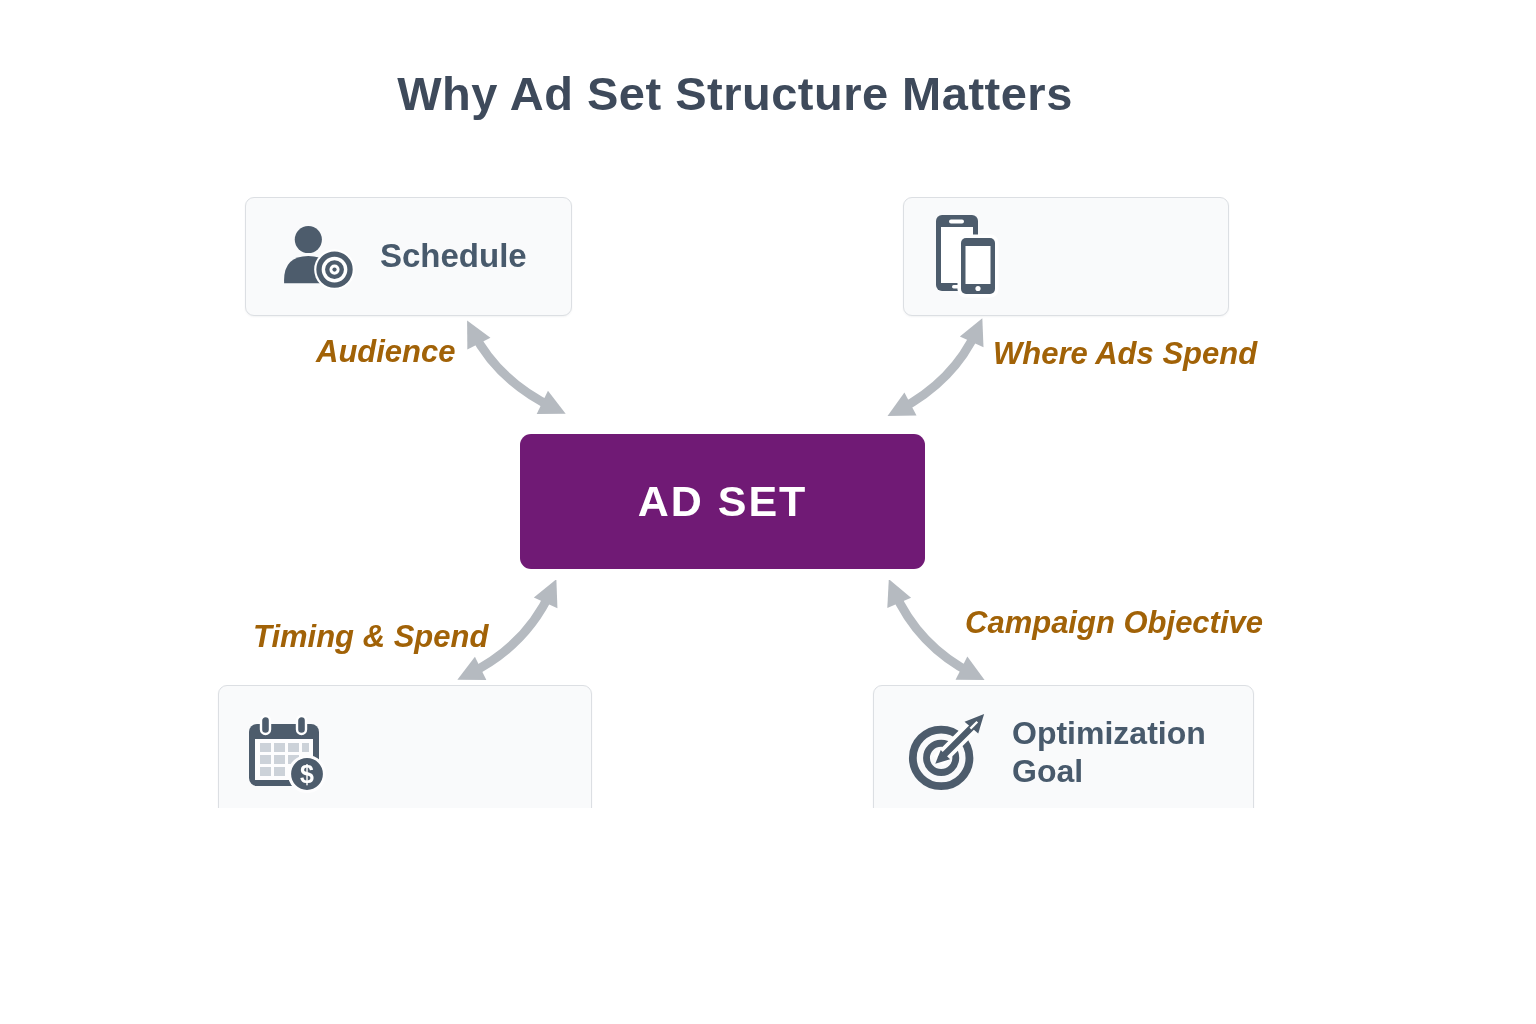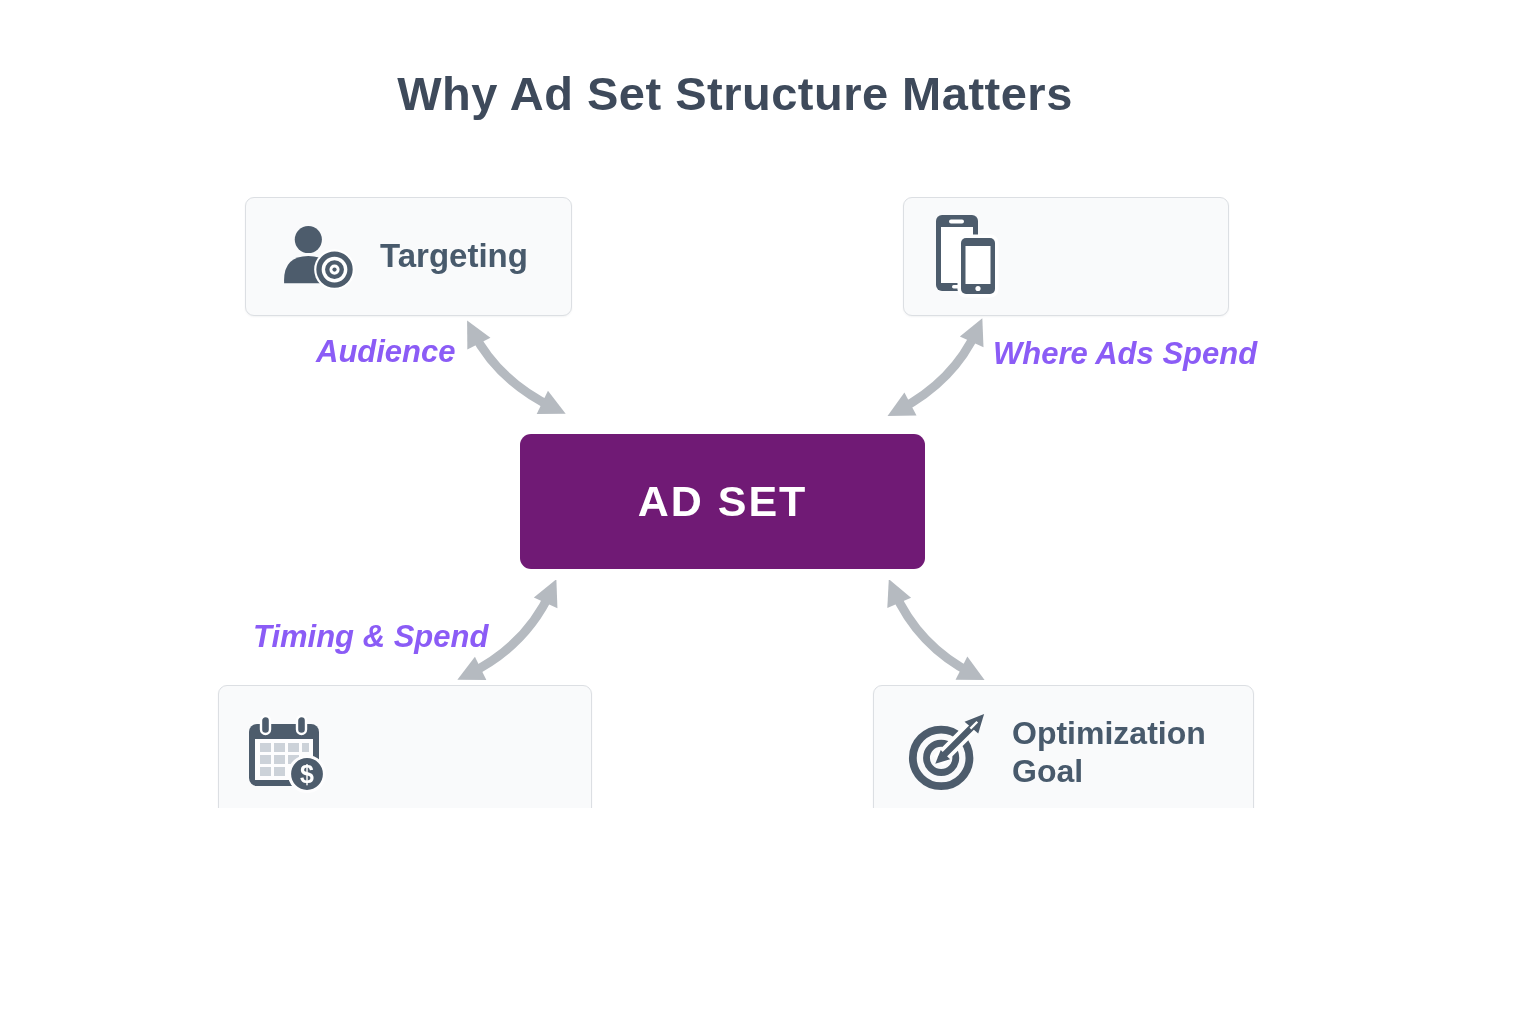--- a/index.html
+++ b/index.html
@@ -40,21 +40,21 @@
   #optimization-card .icon{margin-left:32px;margin-right:24px;}
   .center-box{
     position:absolute;left:520px;top:434px;width:405px;height:135px;
     background:#701a75;border-radius:11px;
     display:flex;align-items:center;justify-content:center;
     color:#ffffff;font-size:43px;font-weight:700;letter-spacing:2px;
   }
   .annotation{
     position:absolute;
     font-style:italic;font-weight:700;
-    font-size:31px;color:#8b5cf6;
+    font-size:31px;color:#a16207;
     white-space:nowrap;
   }
   #annotation-audience{left:316px;top:334px;}
   #annotation-where{left:993px;top:336px;}
   #annotation-timing{left:253px;top:602px;margin-top:17px;}
   #annotation-campaign{left:965px;top:605px;}
   .arrow{position:absolute;}
   #arrow-top-left{left:452px;top:318px;}
   #arrow-top-right{left:878px;top:316px;}
   #arrow-bottom-left{left:448px;top:580px;}
@@ -73,21 +73,21 @@
         <g fill="#4d5c6c">
           <circle cx="27" cy="15" r="14"></circle>
           <path d="M2,57 Q2,32 27,32 Q52,32 52,57 L52,60 L2,60 Z"></path>
         </g>
         <circle cx="54" cy="46" r="21" fill="#ffffff"></circle>
         <circle cx="54" cy="46" r="16" fill="none" stroke="#4d5c6c" stroke-width="5.5"></circle>
         <circle cx="54" cy="46" r="7.5" fill="none" stroke="#4d5c6c" stroke-width="4.5"></circle>
         <circle cx="54" cy="46" r="2.2" fill="#4d5c6c"></circle>
       </svg>
     </span>
-    <span class="label">Targeting</span>
+    <span class="label">Schedule</span>
   </div>
 
   <div class="card" id="placement-card">
     <span class="icon">
       <svg width="66" height="84" viewBox="0 0 66 84">
         <rect x="0" y="0" width="42" height="76" rx="6" fill="#4d5c6c"></rect>
         <rect x="5" y="12" width="32" height="56" fill="#ffffff"></rect>
         <rect x="13" y="4.5" width="15" height="4" rx="2" fill="#ffffff"></rect>
         <rect x="16" y="70" width="9" height="3.5" rx="1.7" fill="#ffffff"></rect>
         <rect x="21.5" y="19.5" width="41" height="63" rx="8" fill="#ffffff"></rect>
@@ -136,20 +136,21 @@
         <polygon points="60,10 80,2 74,22" fill="#4d5c6c"></polygon>
         <line x1="73" y1="10" x2="66" y2="17" stroke="#ffffff" stroke-width="2.4"></line>
       </svg>
     </span>
     <span class="label">Optimization Goal</span>
   </div>
 
   <div class="annotation" id="annotation-audience">Audience</div>
   <div class="annotation" id="annotation-where">Where Ads Spend</div>
   <div class="annotation" id="annotation-timing">Timing &amp; Spend</div>
+  <div class="annotation" id="annotation-campaign">Campaign Objective</div>
 
   <svg class="arrow" id="arrow-top-left" width="120" height="104" viewBox="0 0 120 104">
     <defs>
       <marker id="ah-tl" viewBox="0 0 10 10" refX="5" refY="5" markerWidth="3.2" markerHeight="3.4" orient="auto-start-reverse">
         <path d="M0.5,0.5 L9.5,5 L0.5,9.5 Z" fill="#b5bac0"></path>
       </marker>
     </defs>
     <path d="M21,14 Q46,63 102,90" fill="none" stroke="#b5bac0" stroke-width="9" marker-start="url(#ah-tl)" marker-end="url(#ah-tl)"></path>
   </svg>
 

